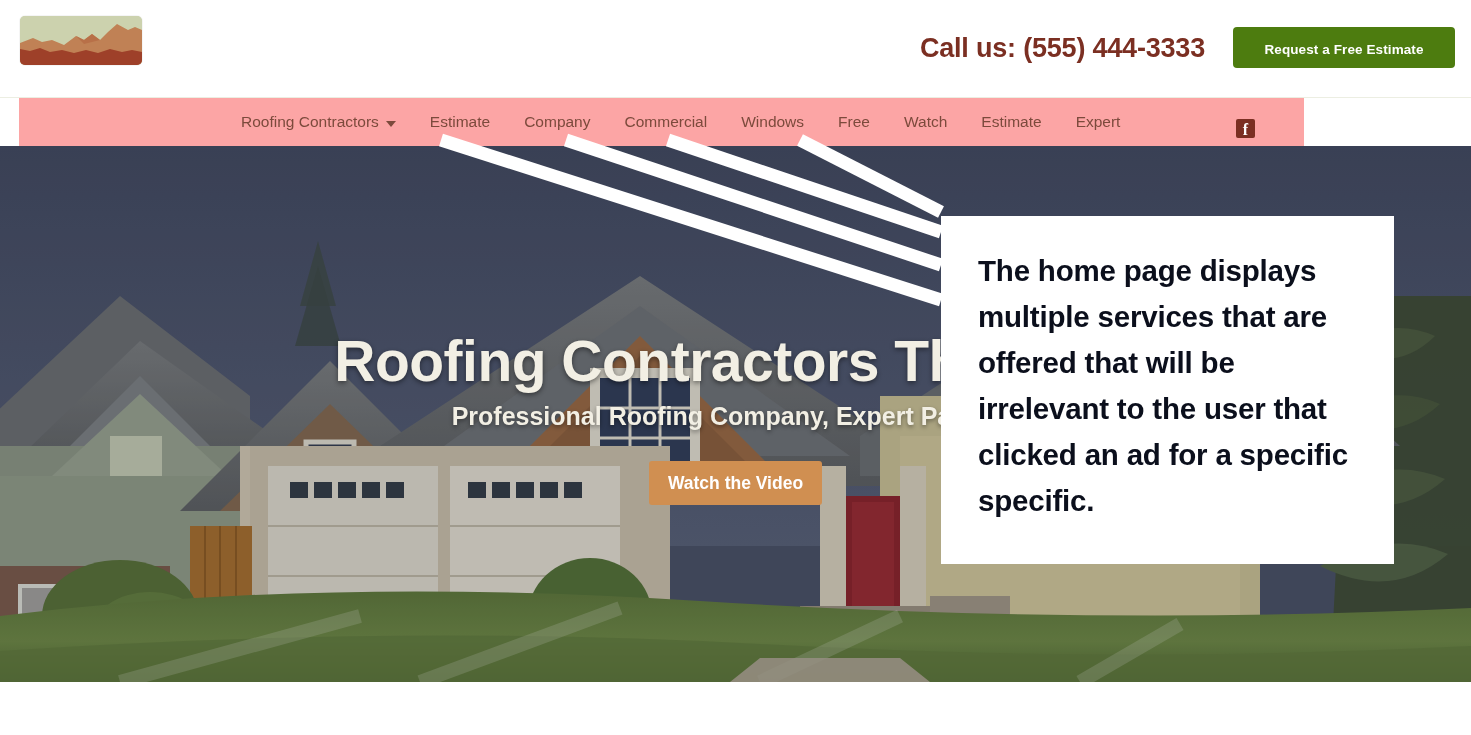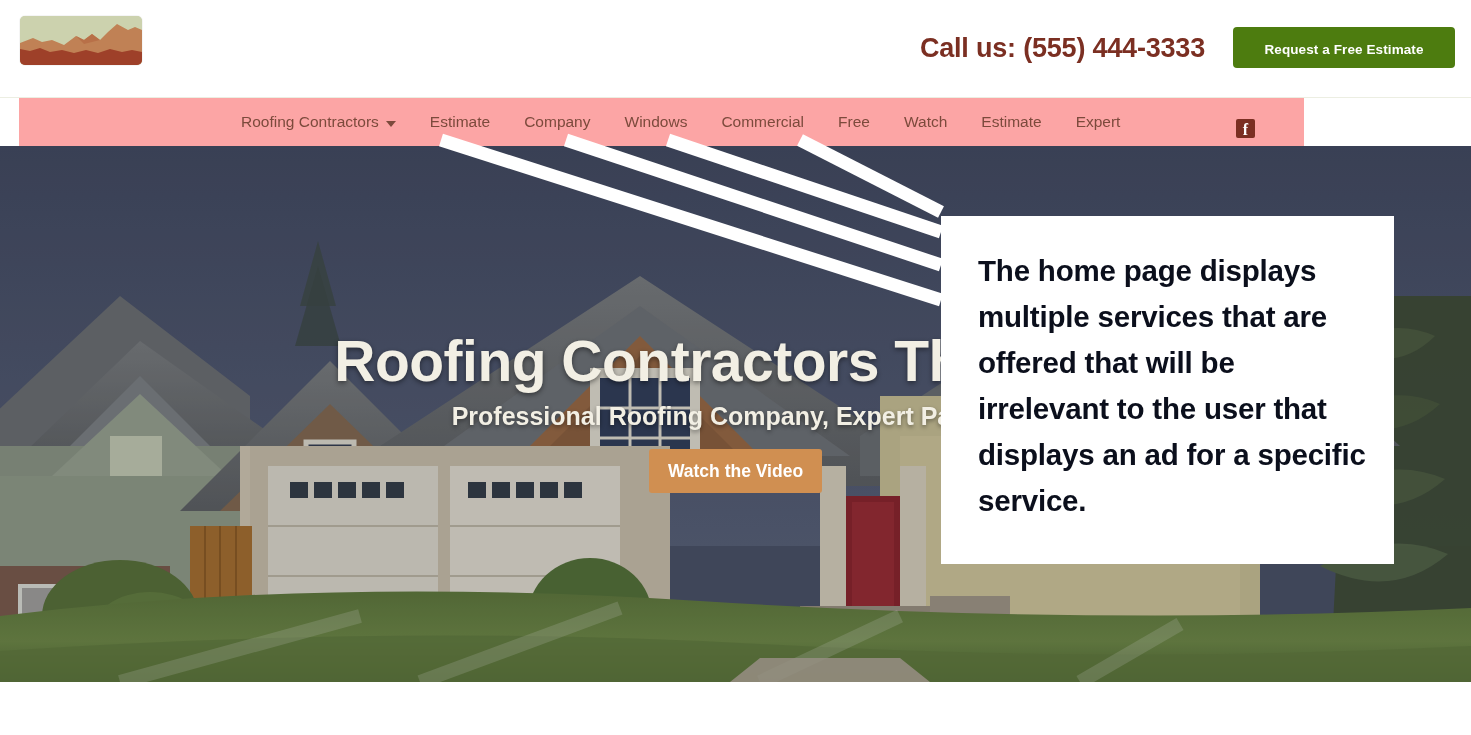--- a/index.html
+++ b/index.html
@@ -185,21 +185,21 @@
     color: #f2efe4;
     font-size: 25px;
     font-weight: bold;
     text-shadow: 0 2px 4px rgba(0,0,0,0.4);
     font-family: "Liberation Sans", sans-serif;
     white-space: nowrap;
   }
   .video-btn {
     position: absolute;
     left: 649px;
-    top: 303px;
+    top: 315px;
     width: 173px;
     height: 44px;
     background: #d08f51;
     border: none;
     border-radius: 3px;
     color: #ffffff;
     font-size: 17.5px;
     font-weight: bold;
     line-height: 44px;
     text-align: center;
@@ -268,25 +268,25 @@
 
       <a class="nav-item">
         <span>Estimate</span>
       </a>
 
       <a class="nav-item">
         <span>Company</span>
       </a>
 
       <a class="nav-item">
+        <span>Commercial</span>
+      </a>
+
+      <a class="nav-item">
         <span>Windows</span>
-      </a>
-
-      <a class="nav-item">
-        <span>Commercial</span>
       </a>
 
       <a class="nav-item">
         <span>Free</span>
       </a>
 
       <a class="nav-item">
         <span>Watch</span>
       </a>
 
@@ -475,16 +475,16 @@
   <svg class="annot-lines" width="1471" height="735" viewBox="0 0 1471 735">
     <g stroke="#ffffff" stroke-width="13" stroke-linecap="butt">
       <line x1="441" y1="140" x2="941" y2="300"></line>
       <line x1="566" y1="140" x2="941" y2="265"></line>
       <line x1="668" y1="140" x2="941" y2="232"></line>
       <line x1="800" y1="140" x2="941" y2="212"></line>
     </g>
   </svg>
 
   <div class="callout">
-    <div class="callout-text">The home page displays multiple services that are offered that will be irrelevant to the user that displays an ad for a specific service.</div>
+    <div class="callout-text">The home page displays multiple services that are offered that will be irrelevant to the user that clicked an ad for a specific specific.</div>
   </div>
 
 </div>
 
 </body></html>

